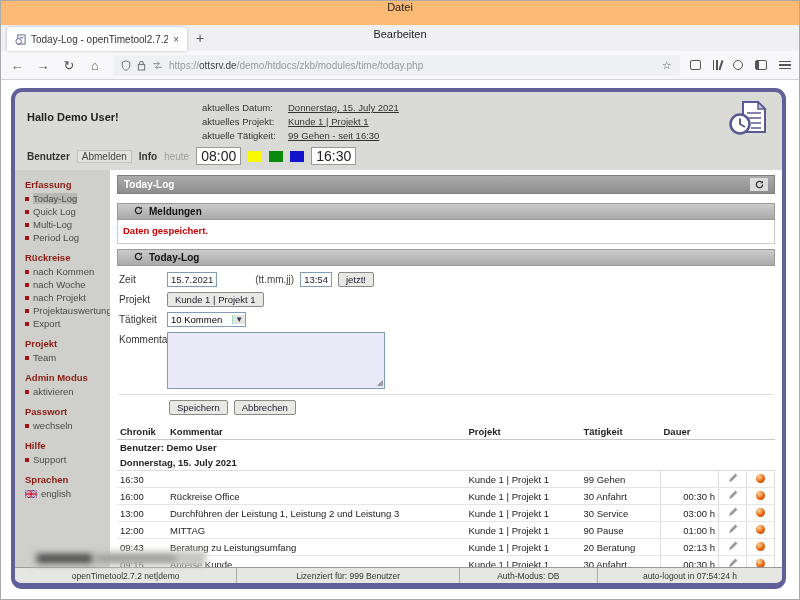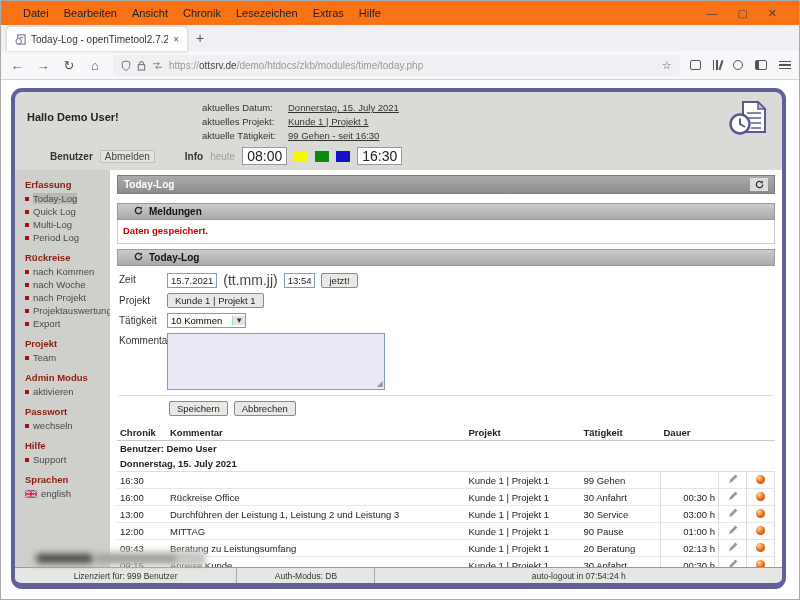--- a/index.html
+++ b/index.html
@@ -1,20 +1,20 @@
 <!DOCTYPE html>
 <html><head>
 <meta charset="utf-8">
 <style>
   * { margin:0; padding:0; box-sizing:border-box; }
   body { font-family:"Liberation Sans", sans-serif; background:#e8e8e8; }
   .window { width:800px; height:600px; background:#fff; position:relative; overflow:hidden; border:1px solid #aaa; }
 
   
-  .menubar { height:24px; background:#f97316; display:flex; align-items:center; padding:0 22px; gap:15px; font-size:11px; color:#222; }
+  .menubar { height:24px; background:#fdba74; display:flex; align-items:center; padding:0 16px; gap:15px; font-size:11px; color:#222;flex-direction:column; }
   .win-controls { margin-left:auto; display:flex; gap:20px; color:#444; font-size:11px; align-items:center; }
   .tabbar { height:26px; background:#f0f0f4; display:flex; align-items:flex-end; padding:0 6px; }
   .tab { height:24px; background:#fff; border-radius:4px 4px 0 0; display:flex; align-items:center; gap:5px; padding:0 8px; font-size:10px; color:#333; box-shadow:0 0 3px rgba(0,0,0,.25); width:180px; }
   .tab-title { white-space:nowrap; overflow:hidden; flex:1; }
   .tab-close { color:#555; cursor:default; }
   .newtab { width:26px; text-align:center; font-size:14px; color:#555; align-self:center; }
   .navbar { height:29px; background:#f8f8fa; border-bottom:1px solid #d4d4d8; display:flex; align-items:center; padding:0 8px; gap:10px; }
   .nav-btn { color:#555; font-size:13px; width:16px; text-align:center; }
   .urlbar { flex:1; height:21px; background:#eff0f2; border-radius:3px; display:flex; align-items:center; gap:6px; padding:0 8px; font-size:10px; color:#999; }
   .url-text { white-space:nowrap; overflow:hidden; }
@@ -36,21 +36,21 @@
   .app-frame { position:absolute; left:10px; right:13px; top:7px; bottom:10px; border:4px solid #60609a; border-bottom-width:6px; border-radius:11px; background:#dadad6; overflow:hidden; }
   .app-inner { position:absolute; inset:0; display:flex; flex-direction:column; }
 
   .app-header { display:flex; padding:7px 8px 1px 12px; }
   .greeting { font-weight:bold; font-size:11px; color:#222; margin-top:12px; width:175px; }
   .header-info { font-size:9.5px; color:#333; line-height:1.45; margin-top:2px;text-decoration:underline; }
   .hi-label { display:inline-block; width:86px; }
   .app-logo { margin-left:auto; margin-right:4px; }
 
   .app-toolbar { display:flex; align-items:center; gap:7px; padding:4px 10px 5px 12px; font-size:10px; color:#333; }
-  .tb-bold { font-weight:bold;margin-left:23px; }
+  .tb-bold { font-weight:bold; }
   .tb-box { background:#e2e2de; border:1px solid #c0c0bc; padding:0 4px; color:#444; }
   .tb-heute { color:#a0a09c; }
   .tb-time { background:#fff; border:1px solid #999; padding:0 4px; font-size:14px; color:#222; }
   .legend { width:14px; height:11px; display:inline-block; }
 
   .app-body { flex:1; display:flex; overflow:hidden; }
   .sidebar { width:95px; background:#cfcfcb; padding:9px 4px 0 10px; font-size:9.5px; flex-shrink:0; }
   .sb-title { color:#8b1c12; font-weight:bold; margin:8px 0 2px; }
   .sb-title:first-child { margin-top:0; }
   .sb-item { display:flex; align-items:center; gap:4px; color:#4a4a46; padding:1px 0; cursor:default; }
@@ -63,21 +63,21 @@
   .section-header { background:linear-gradient(#cccccc,#a9a9a9); border:1px solid #9a9a9a; font-weight:bold; font-size:10px; color:#111; padding:2px 16px; display:flex; gap:6px; align-items:flex-start; }
   .msg-box { border:1px solid #ccc; border-top:none; padding:5px 5px 7px; }
   .message { color:#cc0000; font-weight:bold; font-size:9.5px; }
   .gap8 { height:9px; flex-shrink:0; } .gap4 { height:5px; flex-shrink:0; }
 
   .form { font-size:10px; padding:6px 2px 0; }
   .form-row { display:flex; align-items:center; margin-bottom:5px; }
   .form-label { width:48px; color:#333; flex-shrink:0; align-self:flex-start; padding-top:2px; }
   .inline { display:flex; align-items:center; gap:6px; }
   .input { border:1px solid #7f9db9; background:#fff; color:#223; font-size:9.5px; padding:1px 3px; }
-  .hint { color:#444; font-size:14px; }
+  .hint { color:#444; font-size:10px;margin-left:32px; }
   .btn { border:1px solid #8a8a8a; background:#e8e8e4; font-size:9.5px; padding:1px 7px; color:#223; border-radius:2px; }
   .select { border:1px solid #7f9db9; background:#fff; display:flex; align-items:center; font-size:9.5px; padding:1px 0 1px 3px; gap:10px; }
   .select-arrow { background:#e4e4e0; border-left:1px solid #9db; font-size:8px; padding:0 2px; color:#335; }
   .textarea { width:218px; height:57px; background:#e9e9f8; border:1px solid #7f9db9; position:relative; }
   .resize-corner { position:absolute; right:1px; bottom:1px; color:#99a; font-size:8px; line-height:8px; }
   .btn-row { display:flex; gap:6px; border-top:1px solid #ddd; padding:5px 0 0 50px; margin-top:2px; }
 
   table.log { width:100%; border-collapse:collapse; font-size:9.5px; margin-top:9px; color:#222; }
   table.log th { text-align:left; font-weight:bold; padding:2px 3px; border-bottom:1px solid #c8c8c8; }
   table.log td { padding:2px 3px; border-bottom:1px solid #e6e6e6; height:13px; }
@@ -446,20 +446,21 @@
                         </svg></span></td>
                   <td class="c-del"><span class="ball"></span></td>
                 </tr>
 
               </tbody>
             </table>
           </div>
         </div>
 
         <div class="app-footer">
+          <div class="footer-cell fc1">openTimetool2.7.2  net|demo</div>
           <div class="footer-cell fc2">Lizenziert für: 999 Benutzer</div>
           <div class="footer-cell fc3">Auth-Modus: DB</div>
           <div class="footer-cell fc4">auto-logout in 07:54:24 h</div>
         </div>
       </div>
 
       <div class="blur-redact">
         <span class="blob"></span>
           <span class="blob2"></span>
       </div>

